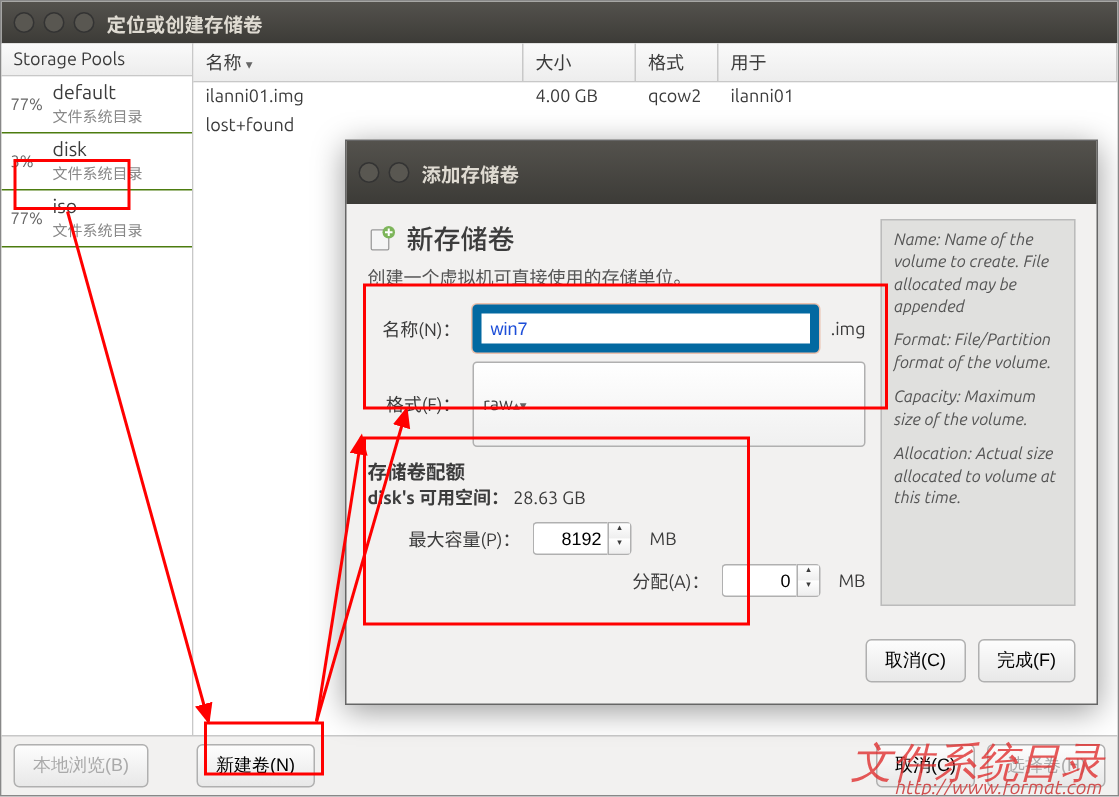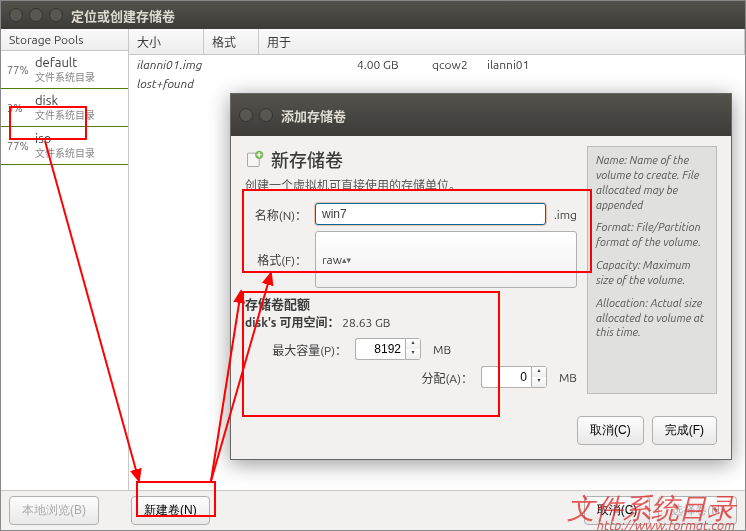--- a/index.html
+++ b/index.html
@@ -16,37 +16,37 @@
 .pool-pct { font-size: 11px; color: #666; width: 24px; }
 .pool-name { font-size: 13px; }
 .pool-sub { font-size: 10px; color: #888; }
 .main-area { flex: 1; display: flex; flex-direction: column; }
 .table-head { display: flex; background: linear-gradient(#fafafa, #ededed); border-bottom: 1px solid #c8c8c8; }
 .th { padding: 4px 8px; border-right: 1px solid #c8c8c8; font-size: 12px; }
 .th.name { width: 220px; } .th.size { width: 75px; } .th.fmt { width: 55px; } .th.used { flex: 1; }
 .table-body { background: #fff; flex: 1; }
 .tr { display: flex; }
 .td { padding: 3px 8px; font-size: 12px; }
-.td.name { width: 220px; font-style: italic; } .td.size { width: 75px; } .td.fmt { width: 55px; } .td.used { flex: 1; }
+.td.name { width: 220px; } .td.size { width: 75px; } .td.fmt { width: 55px; } .td.used { flex: 1; }
 .bottom-bar { height: 40px; background: #f2f1f0; border-top: 1px solid #c8c8c8; display: flex; align-items: center; padding: 0 8px; gap: 8px; }
 .btn { background: linear-gradient(#fdfdfd, #e8e8e8); border: 1px solid #b0b0b0; border-radius: 4px; padding: 5px 12px; font-size: 12px; cursor: pointer; }
 .btn.disabled { color: #aaa; }
 .dialog { position: absolute; left: 229px; top: 92px; width: 502px; background: #f2f1f0; border: 1px solid #666; box-shadow: 0 4px 20px rgba(0,0,0,0.4); }
 .dlg-titlebar { background: linear-gradient(#54524d, #3c3b37); color: #dfdbd2; height: 42px; display: flex; align-items: center; padding: 0 8px; gap: 8px; }
 .dlg-body { padding: 10px 14px 14px; display: flex; gap: 10px; }
 .dlg-left { flex: 1; }
 .dlg-heading { display: flex; align-items: center; gap: 6px; margin-bottom: 4px; }
 .dlg-heading-icon { width: 20px; height: 20px; display: inline-block; }
 .dlg-heading-icon svg { width: 100%; height: 100%; }
 .dlg-heading-text { font-size: 18px; font-weight: 500; }
 .dlg-desc { font-size: 12px; color: #555; margin-bottom: 10px; }
 .form-row { display: flex; align-items: center; margin: 6px 0; gap: 8px; }
 .form-label { width: 62px; text-align: right; font-size: 12px; }
 .text-input { border: 1px solid #b0b0b0; border-radius: 3px; padding: 3px 6px; font-size: 12px; background: #fff; }
-.text-input.highlight { border: 1px solid #0369a1; background: #fff; color: #404040; box-shadow: 0 0 0 1px rgba(224,119,70,0.4); }
+.text-input.highlight { border: 6px solid #0369a1; background: #fff; color: #1d4ed8; box-shadow: 0 0 0 1px rgba(224,119,70,0.4); }
 .select-input { border: 1px solid #b0b0b0; border-radius: 3px; padding: 21px 6px; font-size: 12px; background: linear-gradient(#fff,#f0f0f0); flex: 1; display: flex; align-items: center; }
 .spinner { display: flex; }
 .spinner input { width: 50px; border: 1px solid #b0b0b0; border-right: none; border-radius: 3px 0 0 3px; padding: 3px 4px; text-align: right; font-size: 12px; }
 .spinner-btns { display: flex; flex-direction: column; border: 1px solid #b0b0b0; border-radius: 0 3px 3px 0; }
 .spinner-btn { height: 10px; width: 14px; background: linear-gradient(#fff,#eee); font-size: 6px; line-height: 6px; text-align: center; cursor: pointer; }
 .quota-title { font-weight: bold; font-size: 13px; margin-top: 6px; }
 .quota-avail { font-size: 12px; margin-bottom: 8px; }
 .dlg-right { width: 130px; background: #e0e0de; border: 1px solid #bbb; padding: 6px 8px; font-size: 11px; font-style: italic; color: #555; line-height: 1.35; }
 .dlg-right p { margin-bottom: 8px; }
 .dlg-footer { display: flex; justify-content: flex-end; gap: 8px; padding: 8px 14px 14px; }
@@ -93,20 +93,21 @@
         <div>
           <div class="pool-name">iso</div>
           <div class="pool-sub">文件系统目录</div>
         </div>
       </div>
     </div>
   </div>
 
   <div class="main-area">
     <div class="table-head">
+      <div class="th name"><span>名称</span> <span class="chev">▾</span></div>
       <div class="th size">大小</div>
       <div class="th fmt">格式</div>
       <div class="th used">用于</div>
     </div>
     <div class="table-body">
       <div class="tr">
         <div class="td name">ilanni01.img</div>
         <div class="td size">4.00 GB</div>
         <div class="td fmt">qcow2</div>
         <div class="td used">ilanni01</div>

